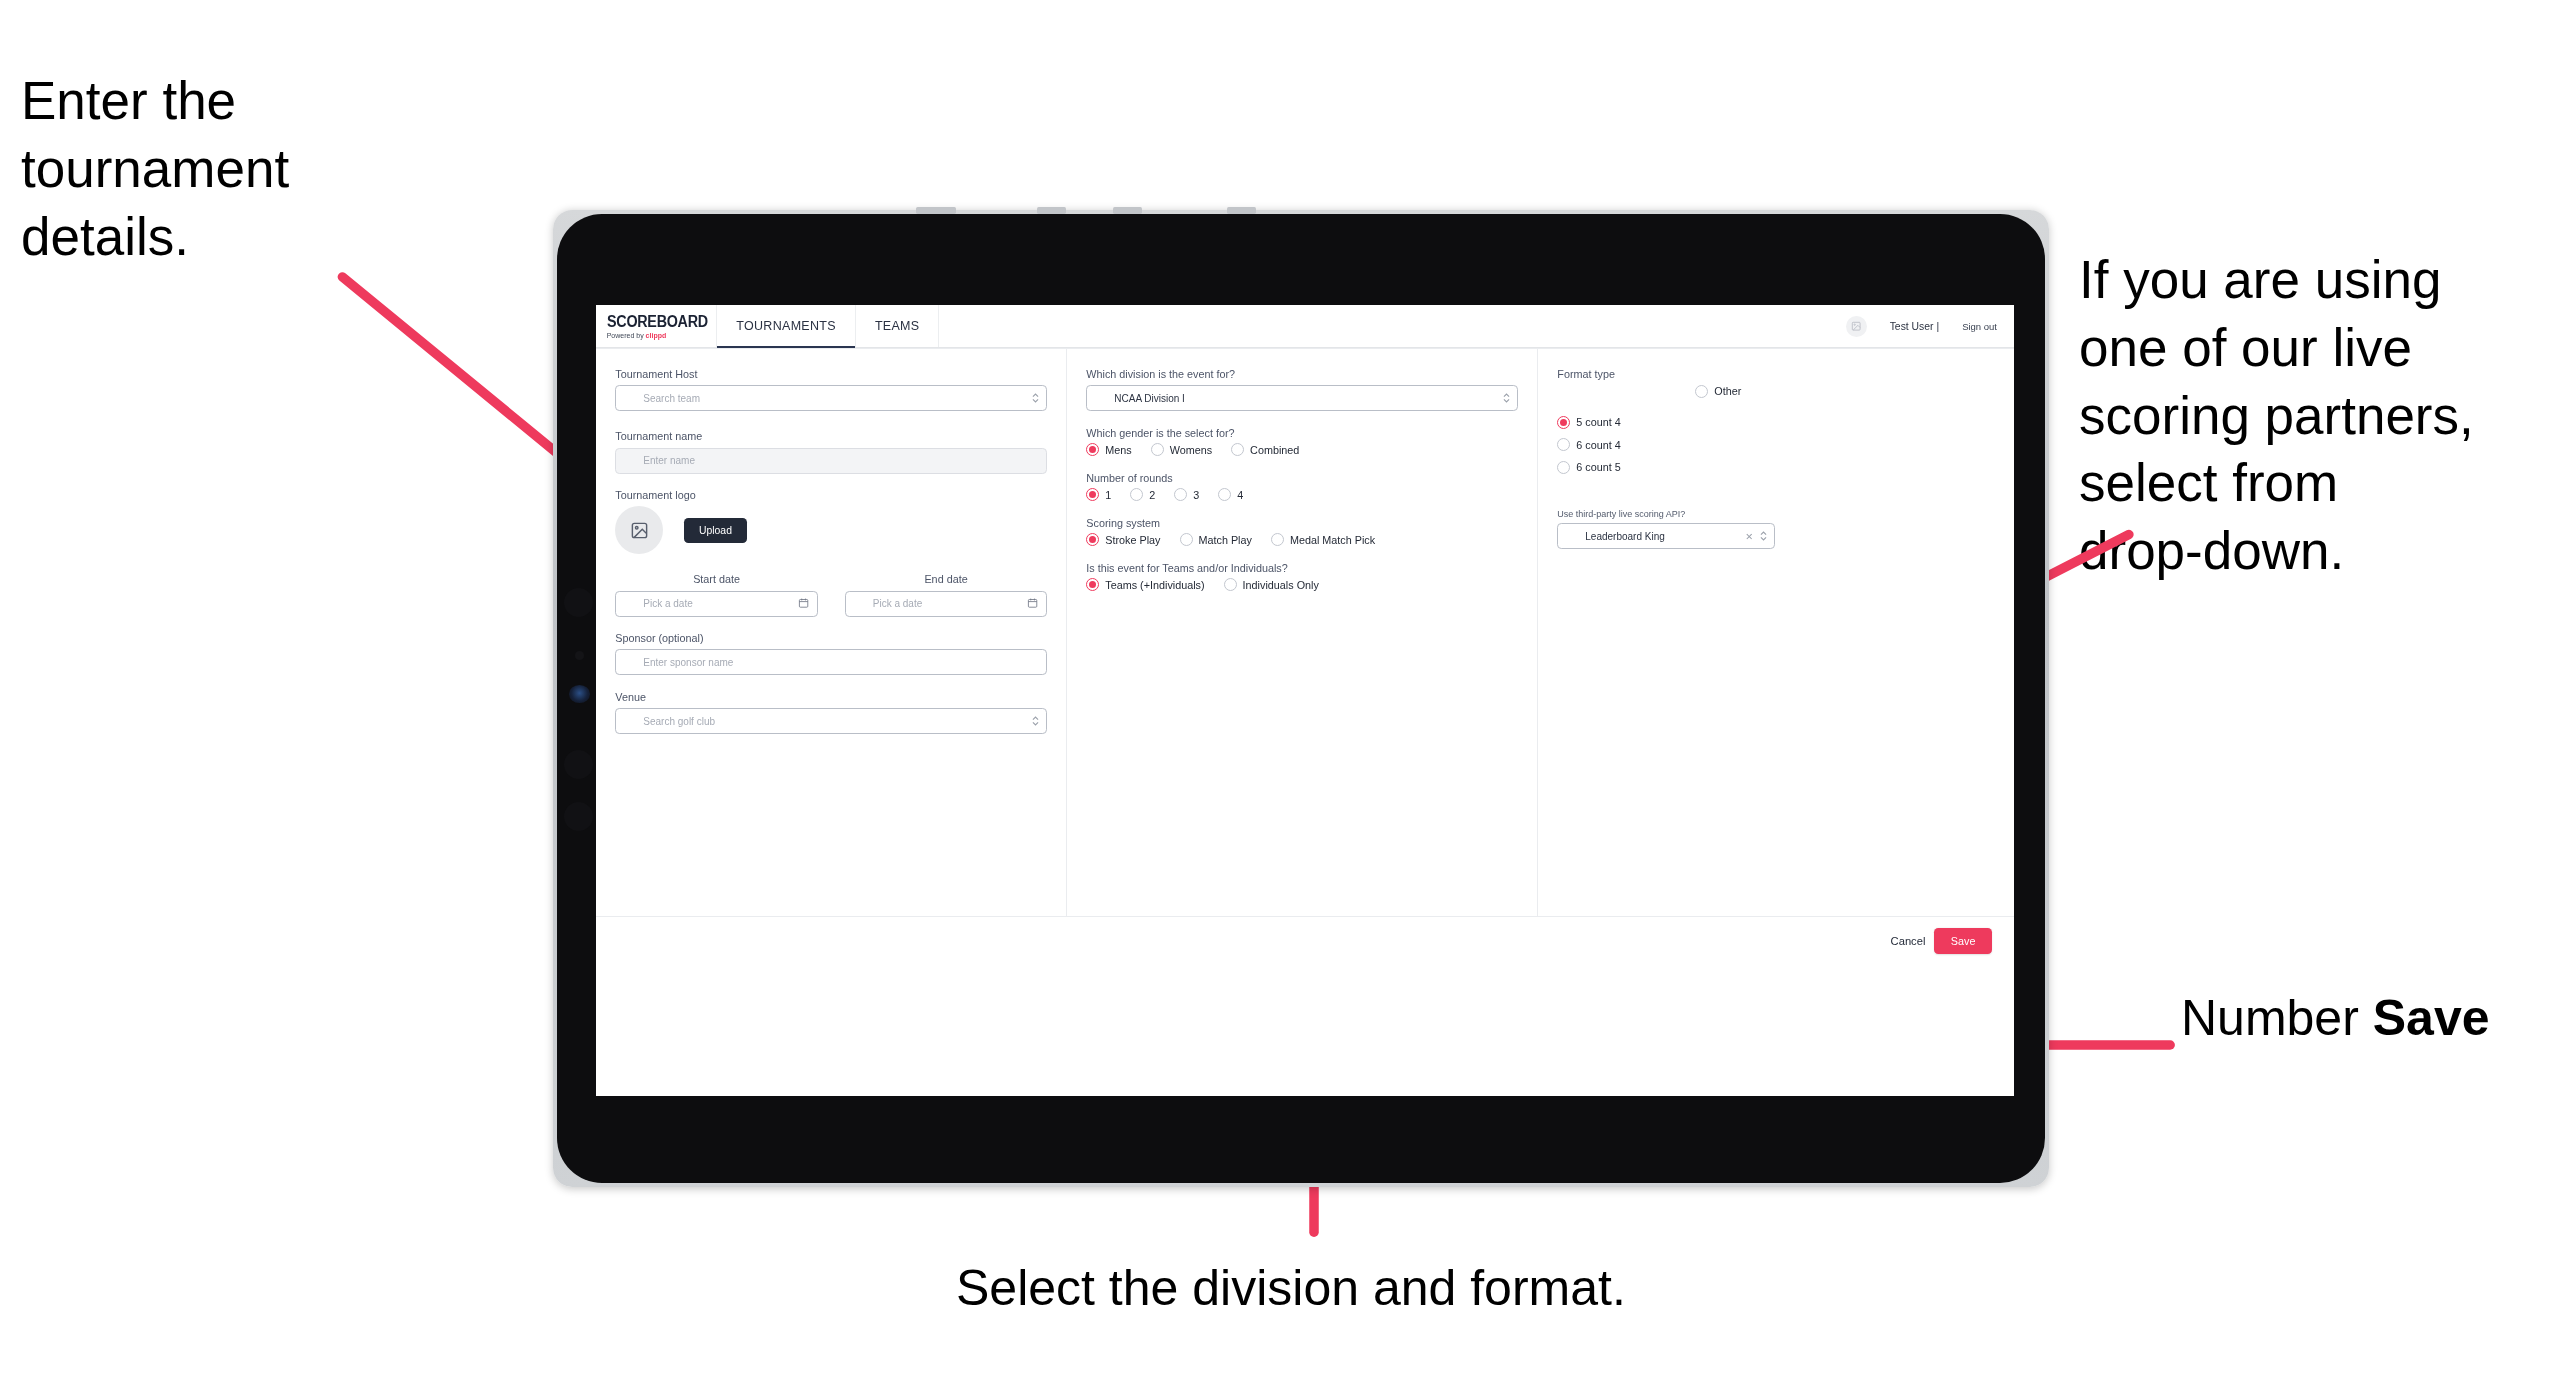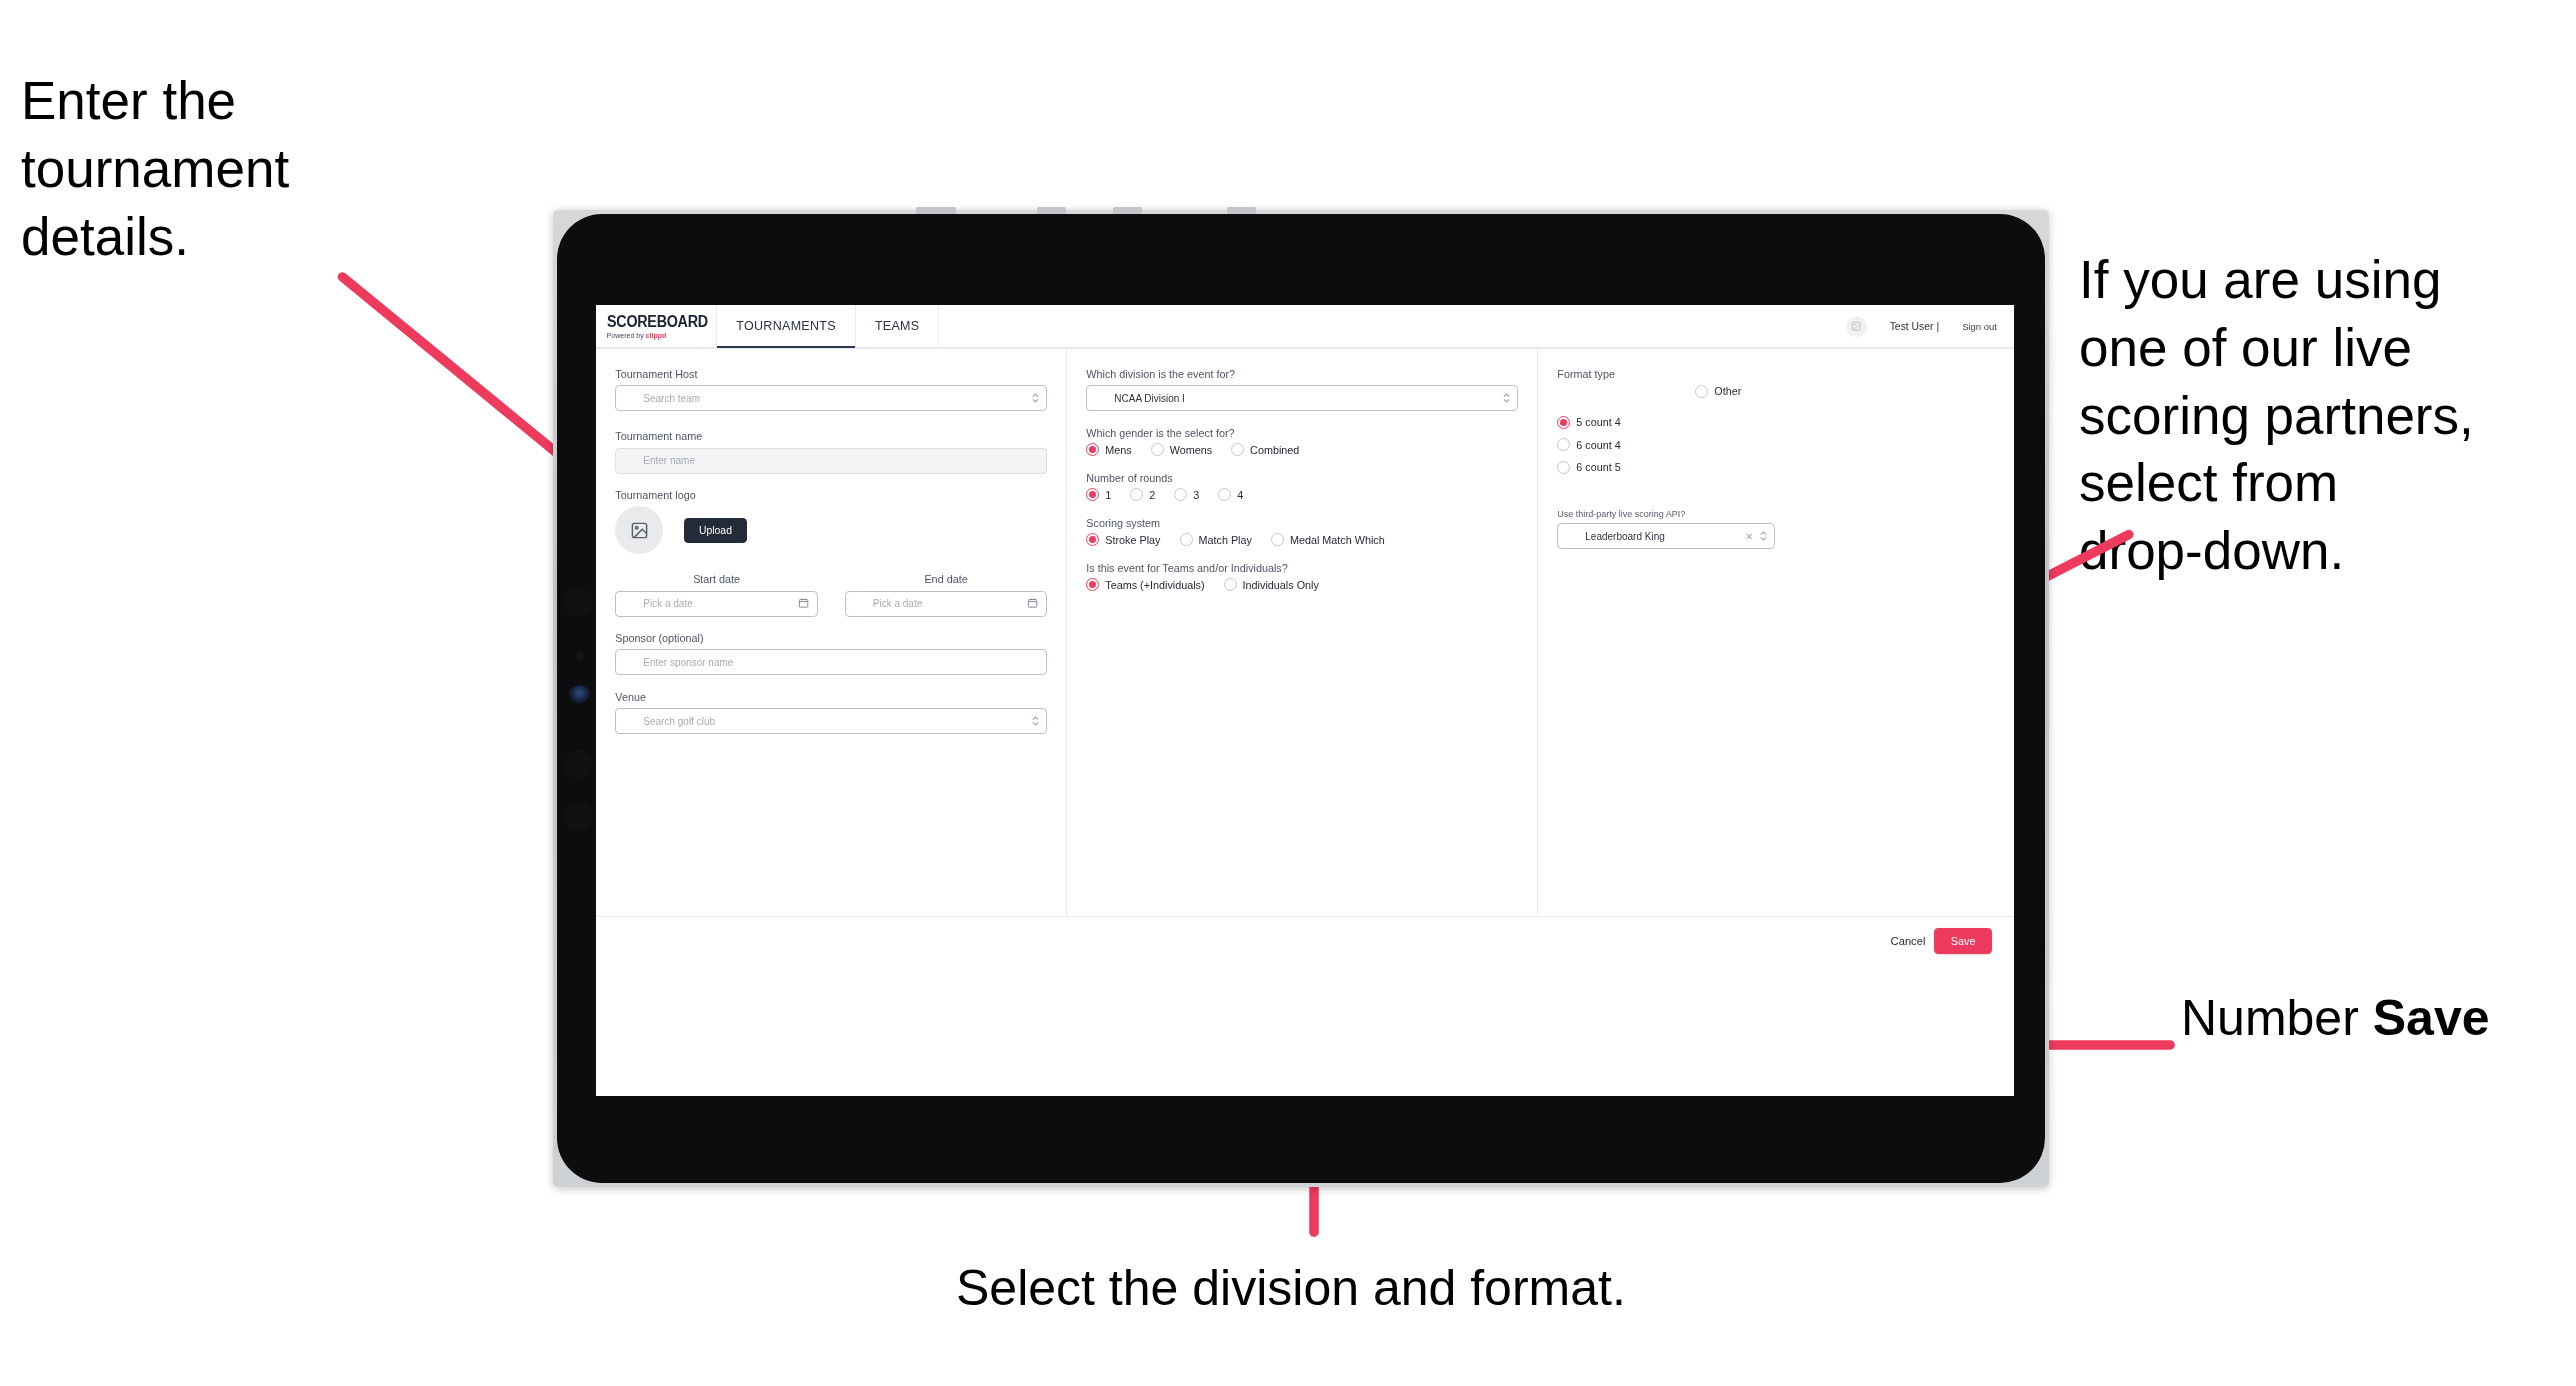--- a/index.html
+++ b/index.html
@@ -26,21 +26,21 @@
   #anno-save b { font-weight: 700; }
   #anno-bottom { left: 956px; top: 1256px; font-size: 50px; white-space: nowrap; }
 
   .arrow-svg { position: absolute; overflow: visible; pointer-events: none; }
 
   
   #tablet {
     position: absolute;
     left: 553px; top: 210px;
     width: 1496px; height: 977px;
-    border-radius: 5px;
+    border-radius: 19px;
     background: linear-gradient(180deg,#d6d8da 0%, #bfc2c6 40%, #cfd2d5 100%);
     padding: 4.3px;
     box-shadow: 0 1.7px 8.6px rgba(0,0,0,0.22);
   }
   #tablet-body {
     width: 100%; height: 100%;
     border-radius: 45px;
     background: #0d0d0f;
     position: relative;
     overflow: hidden;
@@ -425,21 +425,21 @@
               <div class="radio-item">
                 <span class="radio on"></span>
                 <span class="radio-label">Stroke Play</span>
               </div>
               <div class="radio-item">
                 <span class="radio"></span>
                 <span class="radio-label">Match Play</span>
               </div>
               <div class="radio-item">
                 <span class="radio"></span>
-                <span class="radio-label">Medal Match Which</span>
+                <span class="radio-label">Medal Match Pick</span>
               </div>
             </div>
 
             <div class="gap-sm"></div>
 
             <div class="fld-label tight">Is this event for Teams and/or Individuals?</div>
             <div class="radio-row">
               <div class="radio-item">
                 <span class="radio on"></span>
                 <span class="radio-label">Teams (+Individuals)</span>

